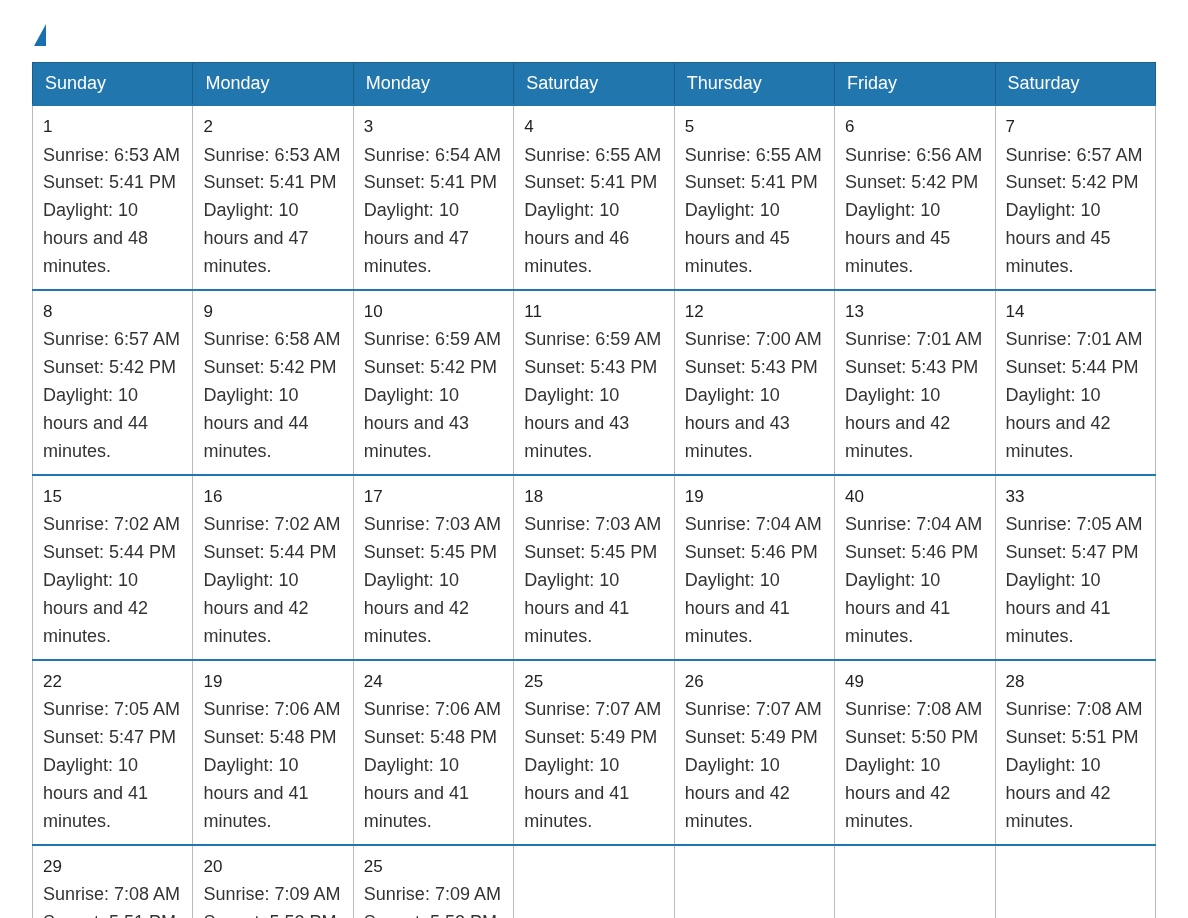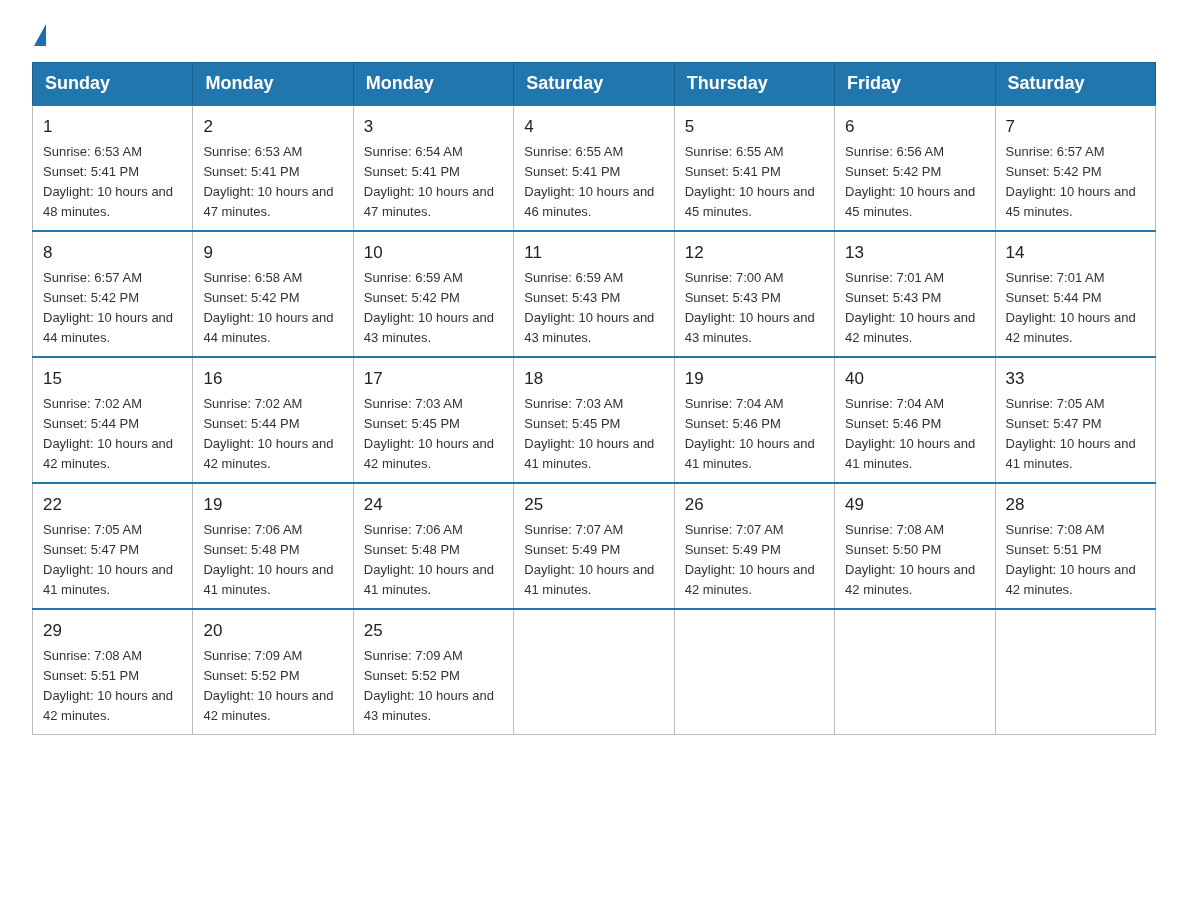--- a/index.html
+++ b/index.html
@@ -65,21 +65,21 @@
     }
     .calendar {
       width: 100%;
       border-collapse: collapse;
       border: 1px solid #999;
     }
     .calendar th {
       background-color: #2176ae;
       color: #fff;
       font-size: 18px;
-      font-weight: bold;
+      font-weight: normal;
       padding: 10px 12px;
       text-align: left;
       border: 1px solid #1a5f8a;
     }
     .calendar td {
       vertical-align: top;
       padding: 8px 10px;
       border: 1px solid #bbb;
       width: calc(100% / 7);
       min-height: 100px;
@@ -88,21 +88,21 @@
       line-height: 1.5;
     }
     .day-number {
       font-size: 17px;
       font-weight: normal;
       color: #222;
       display: block;
       margin-bottom: 2px;
     }
     .day-info {
-      font-size: 13px;
+      font-size: 18px;
       color: #333;
       line-height: 1.55;
     }
     .calendar tr td {
       border-top: 2px solid #2176ae;
     }
     .calendar tr:first-child td {
       border-top: 2px solid #2176ae;
     }
     .empty-cell {

